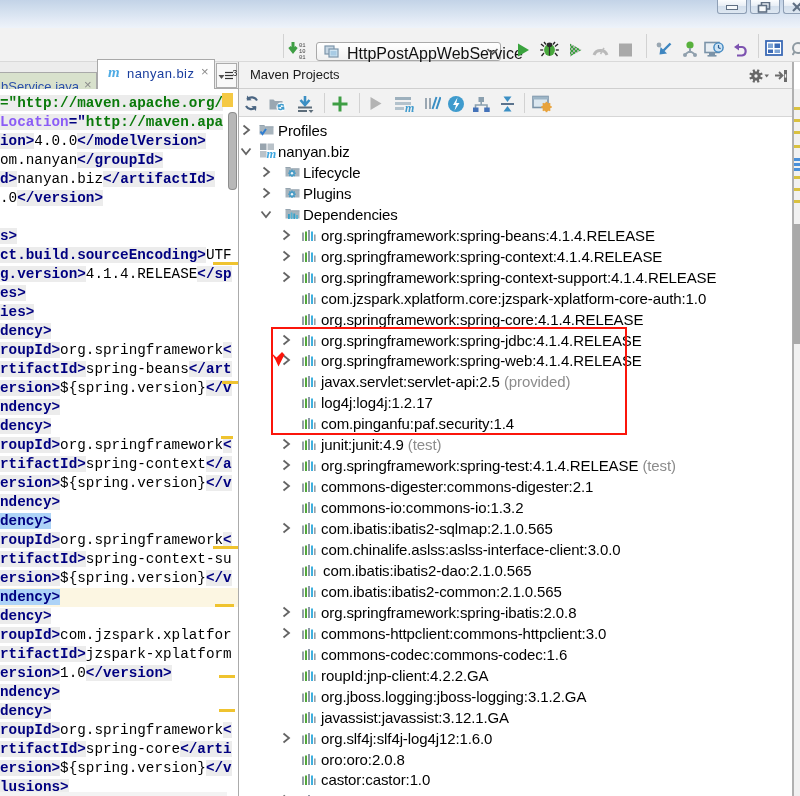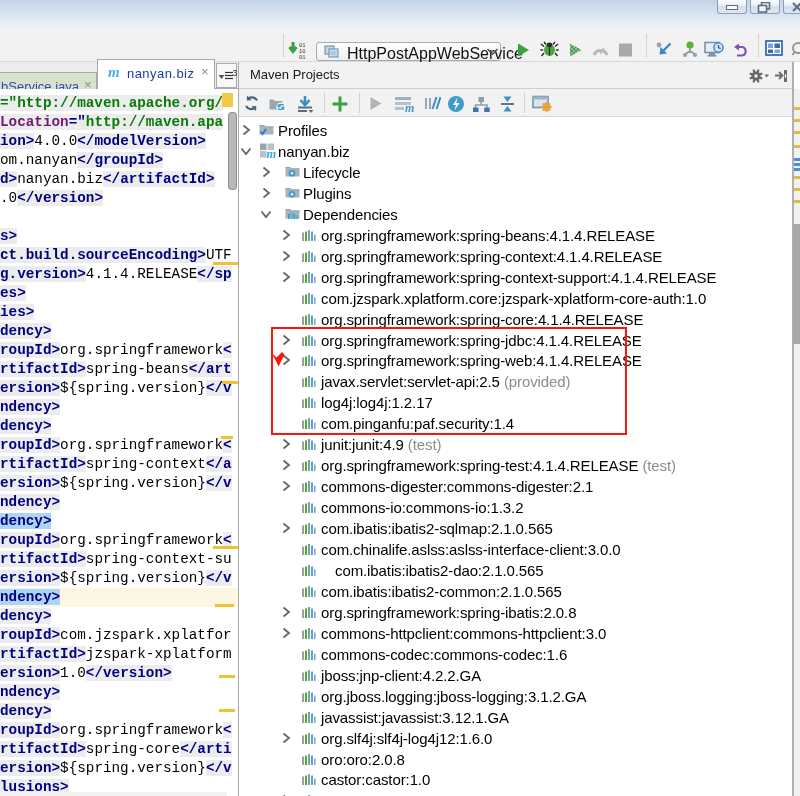--- a/index.html
+++ b/index.html
@@ -22,21 +22,21 @@
     border-bottom:1px solid #cfcfcf;box-sizing:border-box;text-align:center;}
   #mtoolbar{left:239px;top:89px;width:555px;height:28px;background:#f2f2f2;
     border-bottom:1px solid #d6d6d6;box-sizing:border-box;}
   #editor{left:0;top:89px;width:238px;height:707px;background:#ffffff;overflow:hidden;}
   #code{position:absolute;left:0;top:4.5px;width:400px;
     font-family:"Liberation Mono",monospace;font-size:14.3px;line-height:19.0px;
     white-space:pre;}
   #code div{height:19.0px;position:relative;}
   .tg{color:#000080;font-weight:bold;background:#ececec;}
   .st{color:#0a7a0a;font-weight:bold;background:#ececec;}
-  .at{color:#701a75;font-weight:bold;background:#ececec;}
+  .at{color:#8b5cf6;font-weight:bold;background:#ececec;}
   .pl{color:#000;}
   .sel{background:#add3f7;}
   .curline{position:absolute;left:0;width:238px;height:19px;background:#fcf6e2;}
   #vsep{left:238px;top:62px;width:1px;height:734px;background:#ababab;}
   #mtree{left:239px;top:117px;width:553px;height:679px;background:#ffffff;overflow:hidden;}
   #mtree .t{font-size:15px;letter-spacing:-0.1px;color:#000;white-space:nowrap;}
   .grey{color:#8c8c8c;}
   #rsliver{left:794px;top:89px;width:6px;height:707px;background:#f1f1f1;}
   #rborder{left:792px;top:62px;width:2px;height:734px;background:#b0b0b0;}
 </style>
@@ -542,21 +542,21 @@
       <span class="t abs" style="left:82px;top:424.0px">com.chinalife.aslss:aslss-interface-client:3.0.0</span>
     </div>
 <div>
       <svg class="abs" style="left:60px;top:443.95000000000005px" width="17" height="17" viewBox="0 0 17 17">
         <rect x="3" y="6.5" width="2" height="8.5" fill="#97a1a9"></rect>
         <rect x="6" y="5.5" width="2" height="9.5" fill="#54a73c"></rect>
         <rect x="9" y="4" width="2" height="11" fill="#8d9aa6"></rect>
         <rect x="12" y="5.5" width="2" height="9.5" fill="#3fb0de"></rect>
         <rect x="15" y="8.5" width="1.6" height="6.5" fill="#97a1a9"></rect>
       </svg>
-      <span class="t abs" style="left:96px;top:444.95000000000005px">com.ibatis:ibatis2-dao:2.1.0.565</span>
+      <span class="t abs" style="left:84px;top:444.95000000000005px">com.ibatis:ibatis2-dao:2.1.0.565</span>
     </div>
 <div>
       <svg class="abs" style="left:60px;top:464.9px" width="17" height="17" viewBox="0 0 17 17">
         <rect x="3" y="6.5" width="2" height="8.5" fill="#97a1a9"></rect>
         <rect x="6" y="5.5" width="2" height="9.5" fill="#54a73c"></rect>
         <rect x="9" y="4" width="2" height="11" fill="#8d9aa6"></rect>
         <rect x="12" y="5.5" width="2" height="9.5" fill="#3fb0de"></rect>
         <rect x="15" y="8.5" width="1.6" height="6.5" fill="#97a1a9"></rect>
       </svg>
       <span class="t abs" style="left:82px;top:465.9px">com.ibatis:ibatis2-common:2.1.0.565</span>
@@ -598,21 +598,21 @@
       <span class="t abs" style="left:82px;top:528.75px">commons-codec:commons-codec:1.6</span>
     </div>
 <div>
       <svg class="abs" style="left:60px;top:548.6999999999999px" width="17" height="17" viewBox="0 0 17 17">
         <rect x="3" y="6.5" width="2" height="8.5" fill="#97a1a9"></rect>
         <rect x="6" y="5.5" width="2" height="9.5" fill="#54a73c"></rect>
         <rect x="9" y="4" width="2" height="11" fill="#8d9aa6"></rect>
         <rect x="12" y="5.5" width="2" height="9.5" fill="#3fb0de"></rect>
         <rect x="15" y="8.5" width="1.6" height="6.5" fill="#97a1a9"></rect>
       </svg>
-      <span class="t abs" style="left:82px;top:549.6999999999999px">jboss:jnp-client:4.2.2.GA</span>
+      <span class="t abs" style="left:82px;top:549.6999999999999px">roupId:jnp-client:4.2.2.GA</span>
     </div>
 <div>
       <svg class="abs" style="left:60px;top:569.65px" width="17" height="17" viewBox="0 0 17 17">
         <rect x="3" y="6.5" width="2" height="8.5" fill="#97a1a9"></rect>
         <rect x="6" y="5.5" width="2" height="9.5" fill="#54a73c"></rect>
         <rect x="9" y="4" width="2" height="11" fill="#8d9aa6"></rect>
         <rect x="12" y="5.5" width="2" height="9.5" fill="#3fb0de"></rect>
         <rect x="15" y="8.5" width="1.6" height="6.5" fill="#97a1a9"></rect>
       </svg>
       <span class="t abs" style="left:82px;top:570.65px">org.jboss.logging:jboss-logging:3.1.2.GA</span>

